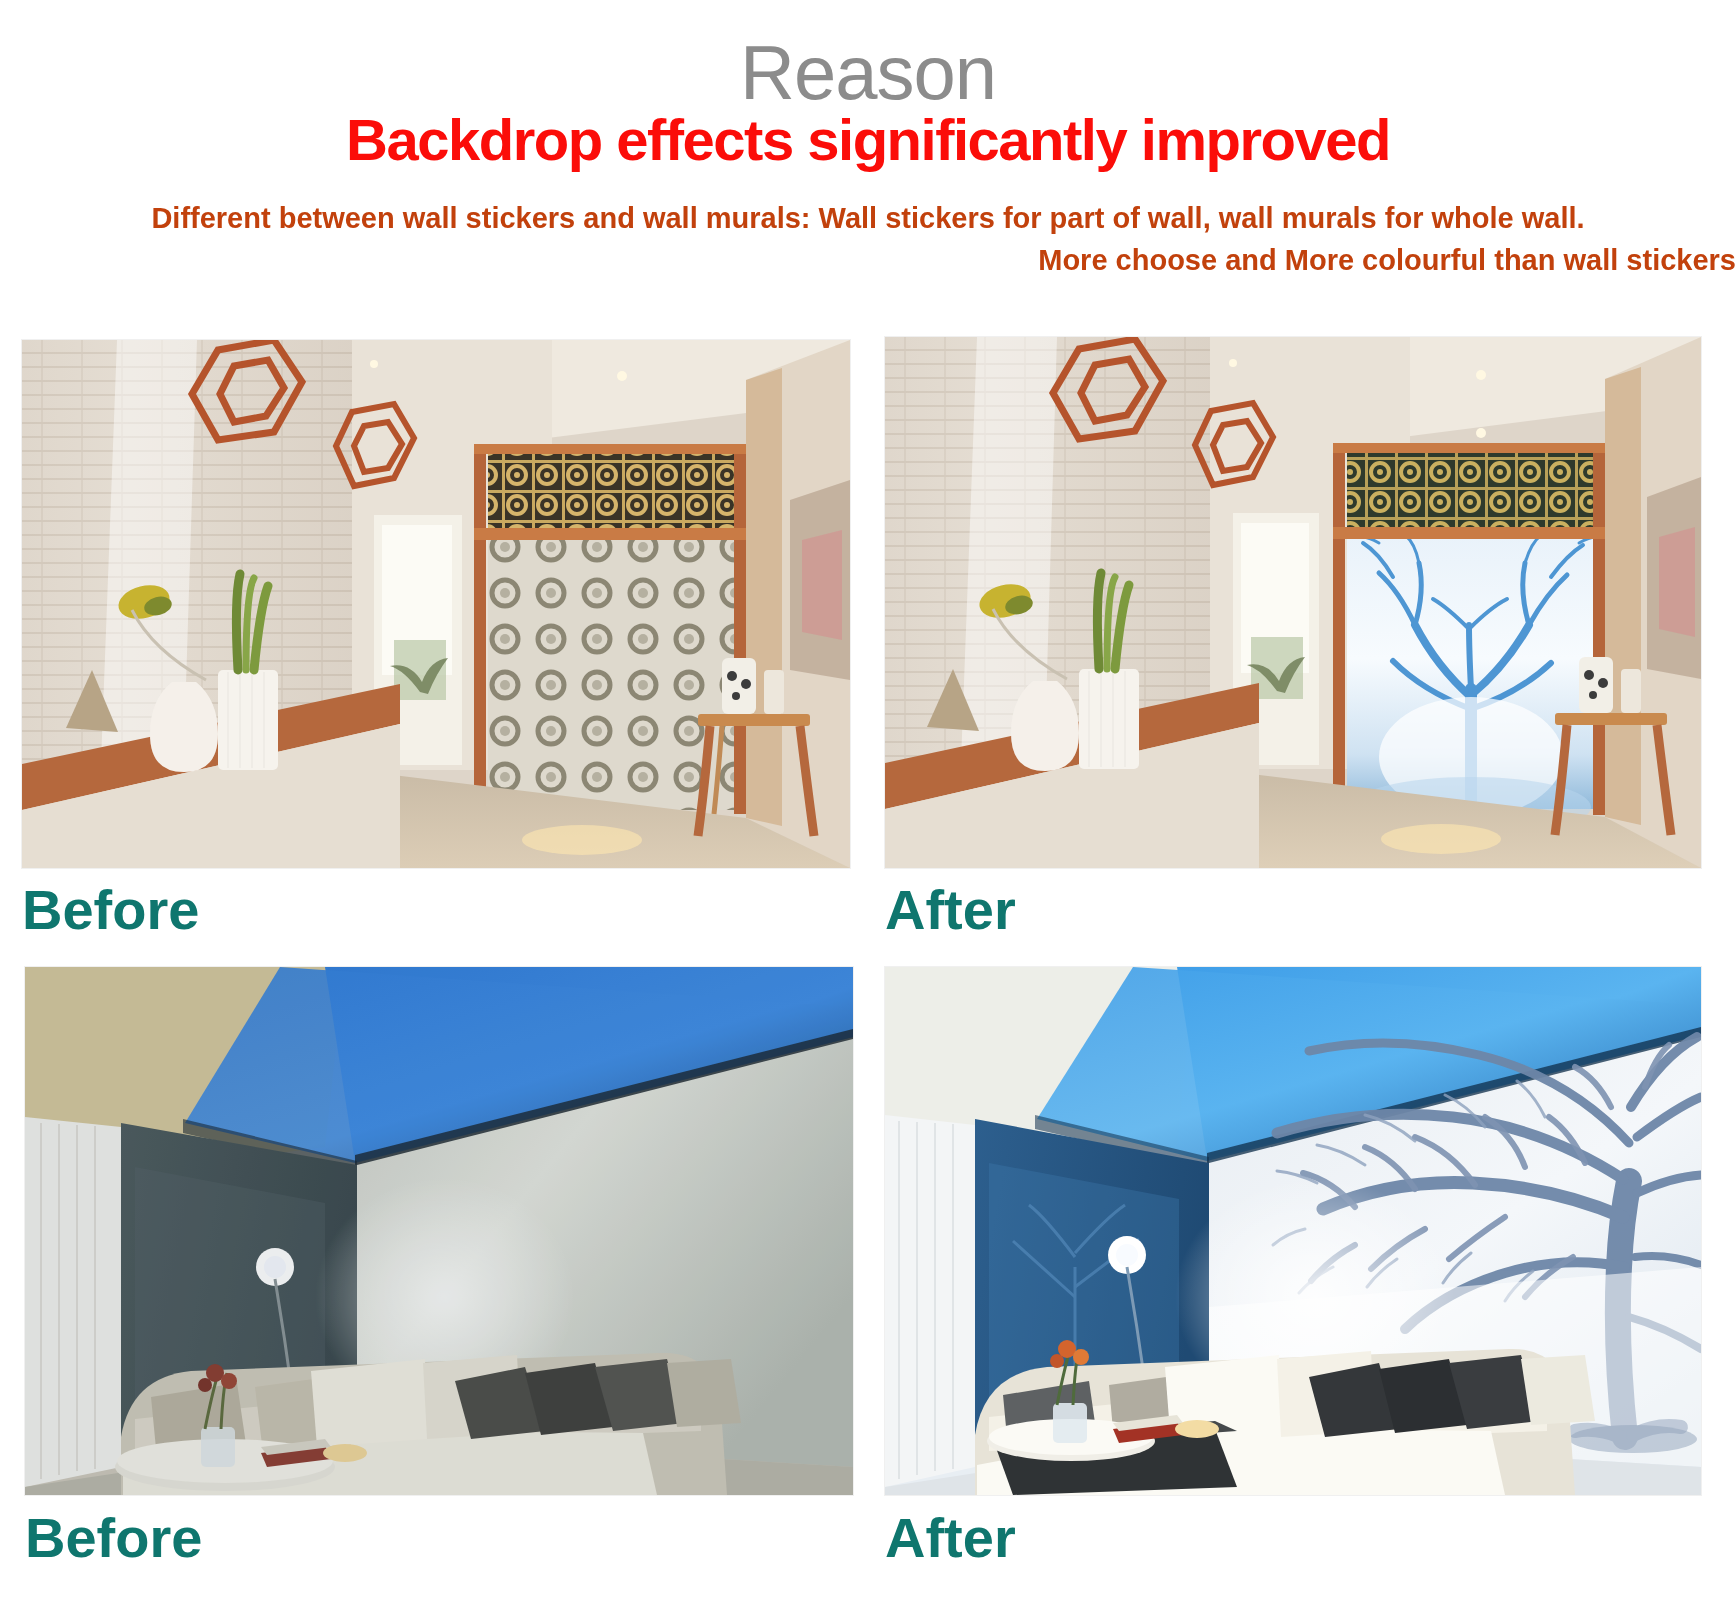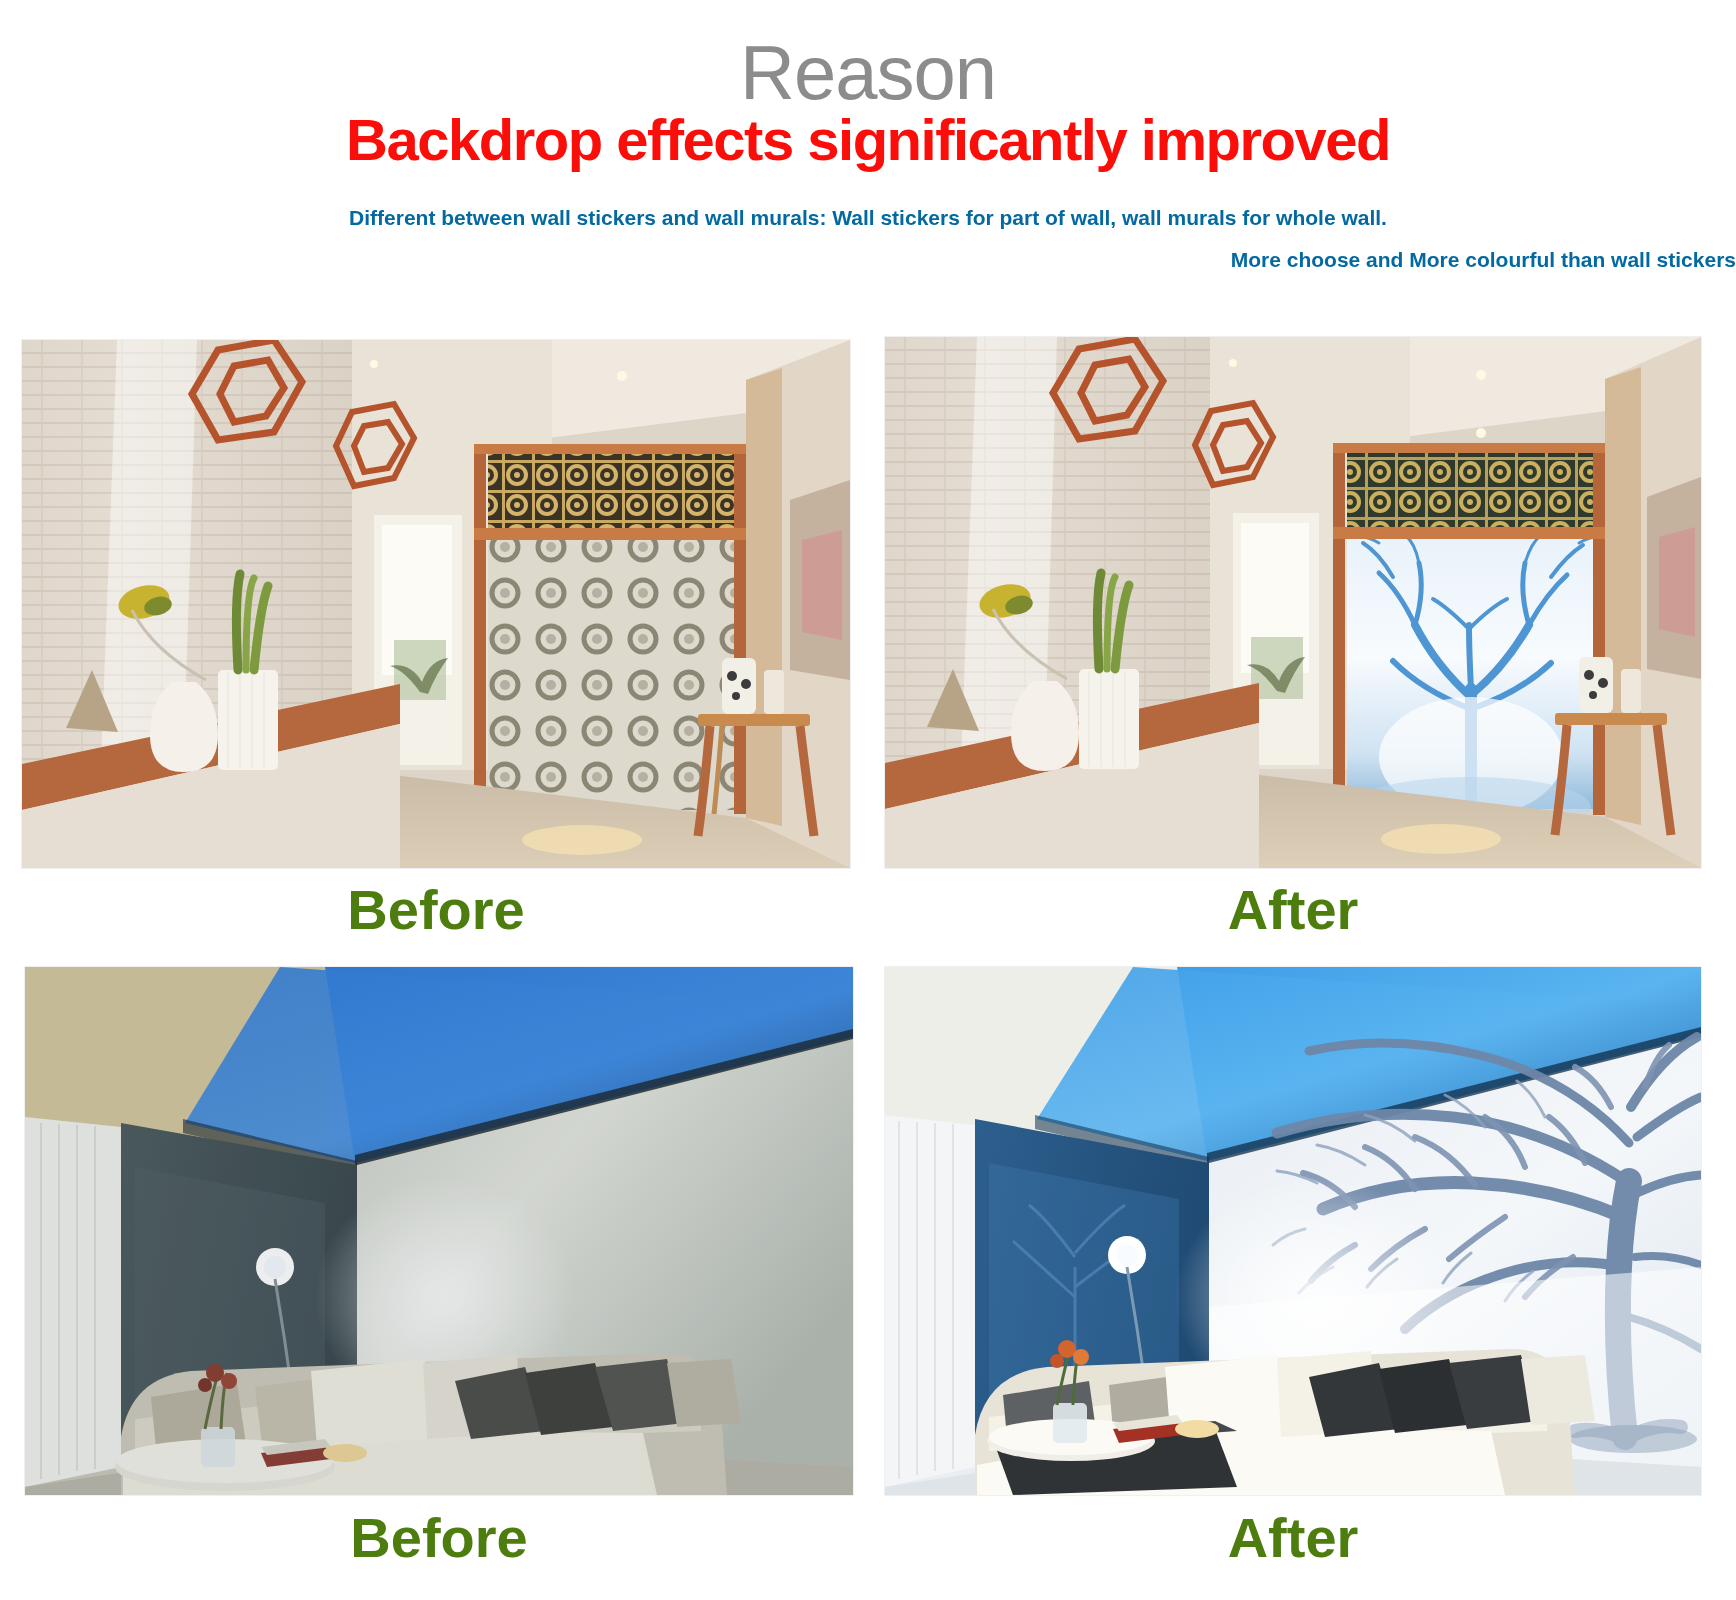--- a/index.html
+++ b/index.html
@@ -29,43 +29,43 @@
     font-size:58px;line-height:80px;
     font-weight:bold;
     color:#fb0d09;
     letter-spacing:-1.5px;
     white-space:nowrap;
     font-family:"Liberation Sans", sans-serif;
   }
   .subtitle{
     position:absolute;left:0;top:197px;width:1736px;
     text-align:center;
-    font-size:21px;line-height:42px;
+    font-size:29px;line-height:42px;
     font-weight:bold;
-    color:#0369a1;
+    color:#c2410c;
     font-family:"Liberation Sans", sans-serif;
   }
   .subtitle .line2{display:block;text-align:right;}
 
   
   .grid{position:absolute;left:0;top:0;width:1736px;height:1600px;}
   .cell{position:absolute;}
   .photo{
     position:absolute;left:0;top:0;width:100%;height:100%;
     overflow:hidden;
     box-shadow:0 0 0 1px rgba(0,0,0,0.06);
     background:#ddd;
   }
   .caption{
     position:absolute;
-    text-align:center;
+    text-align:left;
     font-size:56px;
     line-height:60px;
     font-weight:bold;
-    color:#4d7c0f;
+    color:#0f766e;
     font-family:"Liberation Sans", sans-serif;
   }
 
   
   #cell-r1c1{left:22px;top:340px;width:828px;height:528px;}
   #cell-r1c2{left:885px;top:337px;width:816px;height:531px;}
   #cell-r2c1{left:25px;top:967px;width:828px;height:528px;}
   #cell-r2c2{left:885px;top:967px;width:816px;height:528px;}
 
   #cap-r1c1{left:22px;top:880px;width:828px;}

